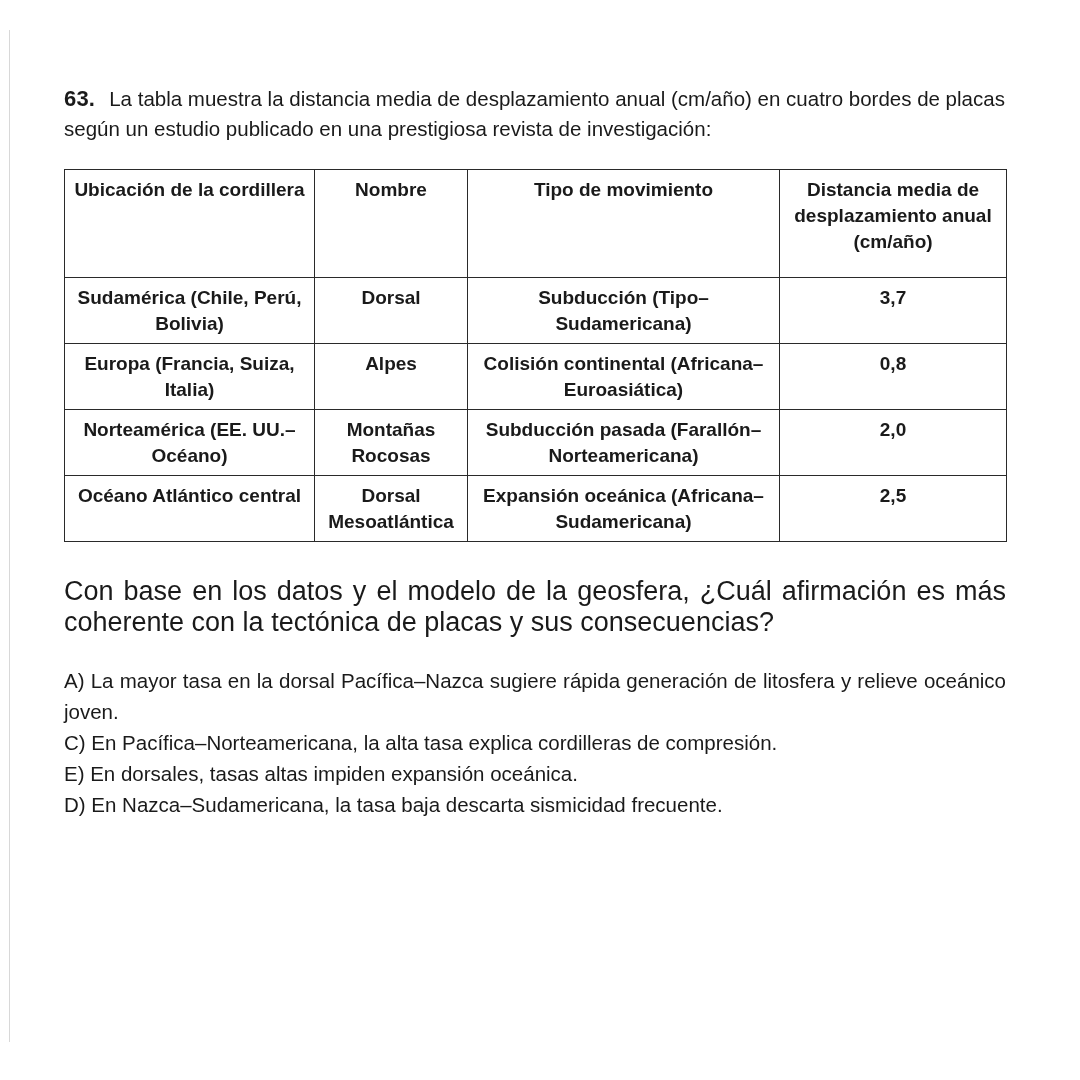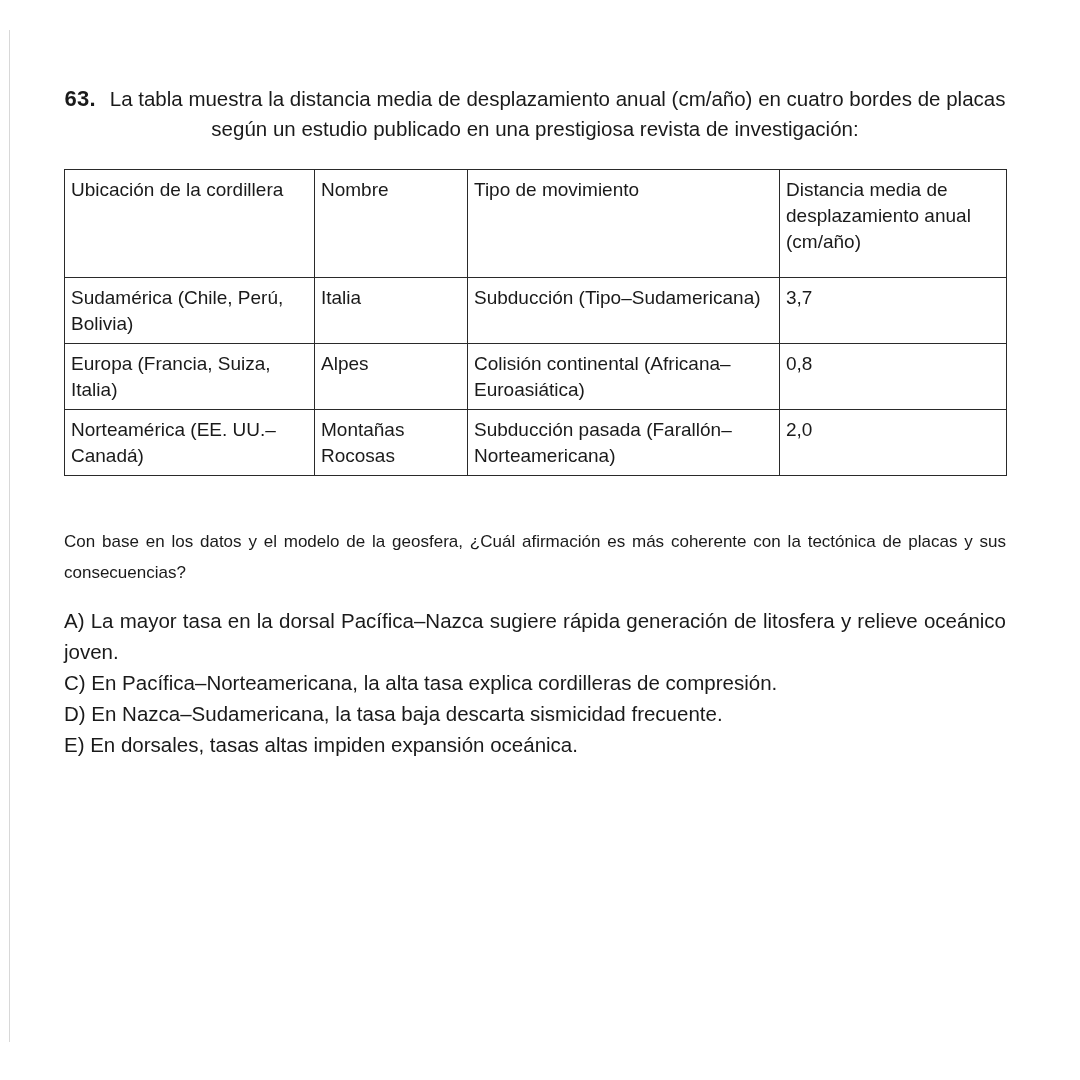--- a/index.html
+++ b/index.html
@@ -31,59 +31,59 @@
     left: 64px;
     top: 0;
     width: 942px;
   }
 
   
   .stem {
     margin-top: 84px;
     font-size: 20.5px;
     line-height: 30px;
-    text-align: center;
+    text-align: left;
   }
   .stem .qnum {
     font-weight: bold;
     font-size: 22px;
     letter-spacing: 0.2px;
   }
   .stem .qnum-gap { display: inline-block; width: 14px; }
 
   
   .data-table {
     margin-top: 25px;
     width: 942px;
     border-collapse: collapse;
     table-layout: fixed;
   }
   .data-table td,
   .data-table th {
     border: 1.6px solid #2a2a2a;
-    text-align: left;
+    text-align: center;
     vertical-align: top;
     font-size: 19px;
     line-height: 26px;
-    font-weight: normal;
+    font-weight: bold;
     padding: 7px 6px 6px 6px;
   }
   .col-loc  { width: 250px; }
   .col-name { width: 153px; }
   .col-move { width: 312px; }
   .col-dist { width: 227px; }
 
   .hrow th { height: 94px; }
   .r-tall  { height: 52px; }
   .r-xtall { height: 76px; }
 
   
   .question {
-    margin-top: 50px;
-    font-size: 17px;
+    margin-top: 34px;
+    font-size: 27px;
     line-height: 31px;
     text-align: justify;
     text-justify: inter-word;
   }
   .options {
     font-size: 20.5px;
     line-height: 31px;
   }
   .option {
     text-align: justify;
@@ -111,41 +111,47 @@
       <tr class="hrow">
         <th>Ubicación de la cordillera</th>
         <th>Nombre</th>
         <th>Tipo de movimiento</th>
         <th>Distancia media de desplazamiento anual (cm/año)</th>
       </tr>
     </thead>
     <tbody>
       <tr class="r-tall">
         <td>Sudamérica (Chile, Perú, Bolivia)</td>
-        <td>Italia</td>
+        <td>Dorsal</td>
         <td>Subducción (Tipo–Sudamericana)</td>
         <td>3,7</td>
       </tr>
       <tr class="r-tall">
         <td>Europa (Francia, Suiza, Italia)</td>
         <td>Alpes</td>
         <td>Colisión continental (Africana–Euroasiática)</td>
         <td>0,8</td>
       </tr>
       <tr class="r-tall">
-        <td>Norteamérica (EE. UU.–Canadá)</td>
+        <td>Norteamérica (EE. UU.–Océano)</td>
         <td>Montañas Rocosas</td>
         <td>Subducción pasada (Farallón–Norteamericana)</td>
         <td>2,0</td>
+      </tr>
+      <tr class="r-tall">
+        <td>Océano Atlántico central</td>
+        <td>Dorsal Mesoatlántica</td>
+        <td>Expansión oceánica (Africana–Sudamericana)</td>
+        <td>2,5</td>
       </tr>
     </tbody>
   </table>
 
   <p class="question">Con base en los datos y el modelo de la geosfera, ¿Cuál afirmación es más coherente con la tectónica de placas y sus consecuencias?</p>
 
   <div class="options">
     <div class="option">A) La mayor tasa en la dorsal Pacífica–Nazca sugiere rápida generación de litosfera y relieve oceánico joven.</div>
     <div class="option">C) En Pacífica–Norteamericana, la alta tasa explica cordilleras de compresión.</div>
+    <div class="option">E) En dorsales, tasas altas impiden expansión oceánica.</div>
     <div class="option">D) En Nazca–Sudamericana, la tasa baja descarta sismicidad frecuente.</div>
-    <div class="option">E) En dorsales, tasas altas impiden expansión oceánica.</div>
   </div>
 
 </div>
 
 </body></html>

